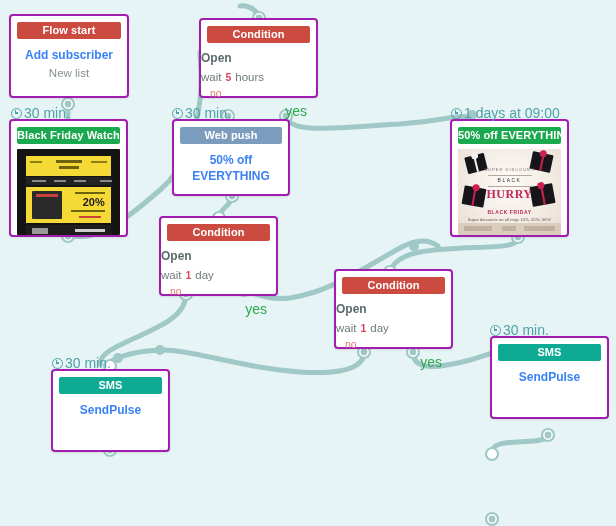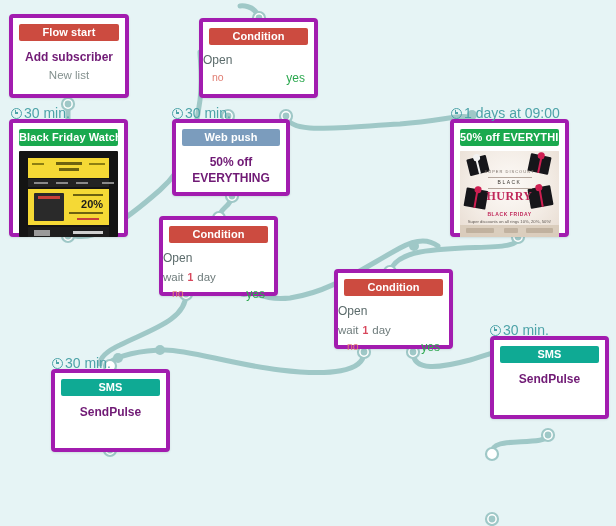--- a/index.html
+++ b/index.html
@@ -9,21 +9,21 @@
     font-family:"Liberation Sans", sans-serif;
     position:relative;
   }
   #canvas{position:absolute;inset:0;width:616px;height:526px;}
   #wires{position:absolute;left:0;top:0;width:616px;height:526px;pointer-events:none;}
 
   
   .node{
     position:absolute;
     background:#ffffff;
-    border:4px solid #a21caf;
+    border:2px solid #a21caf;
     border-radius:4px;
     box-shadow:0 1px 2px rgba(80,110,110,.16);
     box-sizing:border-box;
     z-index:3;
   }
   .hdr{
     margin:6px 6px 0 6px;
     height:17px;
     line-height:17px;
     text-align:center;
@@ -35,31 +35,31 @@
     white-space:nowrap;
     overflow:hidden;
   }
   .hdr.red{background:#cc4b40;}
   .hdr.green{background:#1aa94e;}
   .hdr.blue{background:#7b9cbd;}
   .hdr.teal{background:#0faa94;}
   .hdr.purple{background:#a65cc4;}
 
   .body{padding:8px 6px 9px 6px;text-align:center;}
-  .line1{font-size:12px;color:#701a75;font-weight:bold;line-height:16px;}
+  .line1{font-size:12px;color:#3b82f6;font-weight:bold;line-height:16px;}
   .line2{font-size:11.5px;color:#84918f;line-height:15px;margin-top:3px;}
   .line2.wrap{line-height:14px;}
 
   
-  .cond-open{font-size:12px;color:#5b6b6b;font-weight:normal;margin-top:8px;}
+  .cond-open{font-size:12px;color:#5b6b6b;font-weight:bold;margin-top:8px;}
   .cond-wait{font-size:11.5px;color:#6e7b7b;margin-top:6px;}
   .cond-wait .val{color:#d8475c;font-weight:bold;font-size:10.5px;padding:0 4px;}
   .cond-yn{position:relative;height:14px;margin-top:4px;}
   .cond-yn .no{position:absolute;left:9px;top:0;font-size:10.5px;color:#e07d72;}
-  .cond-yn .yes{position:absolute;right:9px;top:0;font-size:12px;color:#2ca84f;}
+  .cond-yn .yes{position:absolute;right:9px;top:16px;font-size:14px;color:#2ca84f;}
 
   
   .thumb{margin:5px 6px 7px 6px;height:86px;overflow:hidden;position:relative;border-radius:1px;}
   .thumb-a{background:#141414;}
   .thumb-b{background:#efe6de;}
 
   
   .ta-top{position:absolute;left:9%;right:9%;top:7px;height:20px;background:#f5d935;}
   .ta-top .b1{position:absolute;left:4px;top:5px;width:12px;height:2px;background:#8d7f12;}
   .ta-top .b2{position:absolute;left:50%;transform:translateX(-50%);top:4px;width:26px;height:3px;background:#6d6210;}
@@ -196,20 +196,23 @@
     <div class="body">
       <div class="line1">Add subscriber</div>
       <div class="line2">New list</div>
     </div>
   </div>
 
   <div class="node" style="left:199px;top:18px;width:119px;height:80px;">
     <div class="hdr red">Condition</div>
     <div>
       <div class="cond-open">Open</div>
+      <div class="cond-wait">
+        <span>wait</span><span class="val">5</span><span>hours</span>
+      </div>
       <div class="cond-yn">
         <span class="no">no</span>
         <span class="yes">yes</span>
       </div>
     </div>
   </div>
 
   <div class="node" style="left:9px;top:119px;width:119px;height:118px;">
     <div class="hdr green">Black Friday Watch o...</div>
     <div class="thumb thumb-a">

